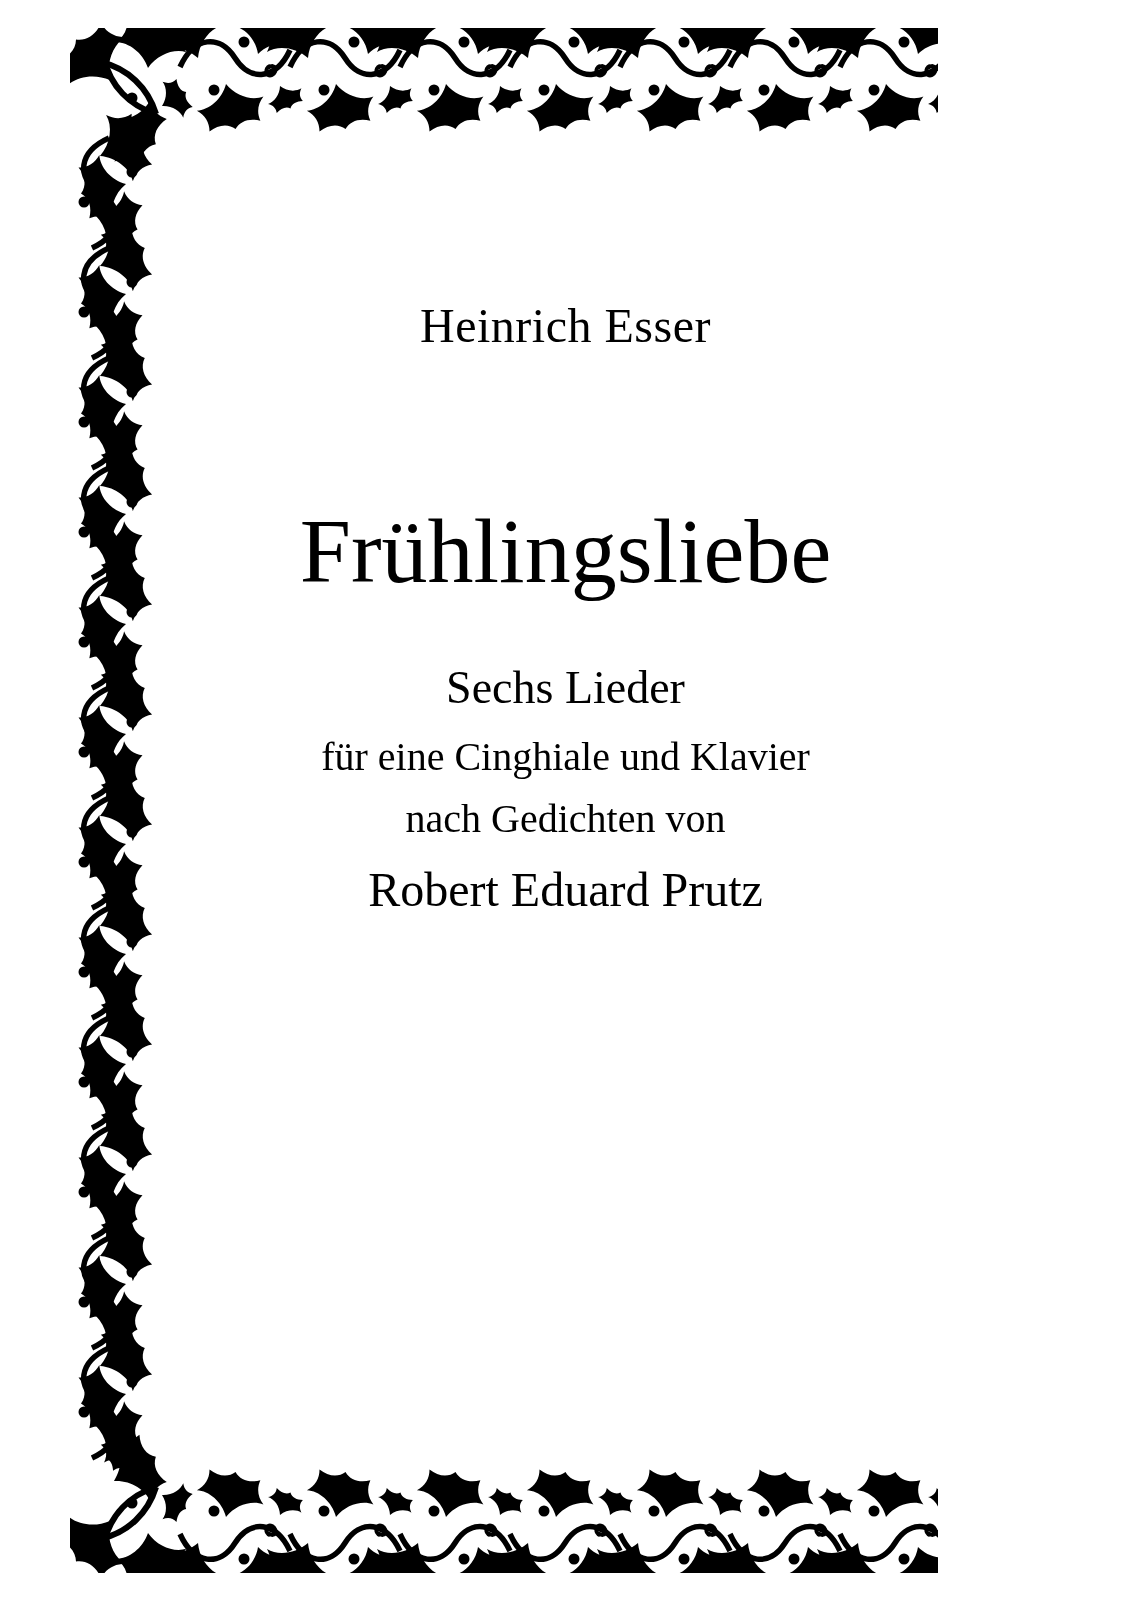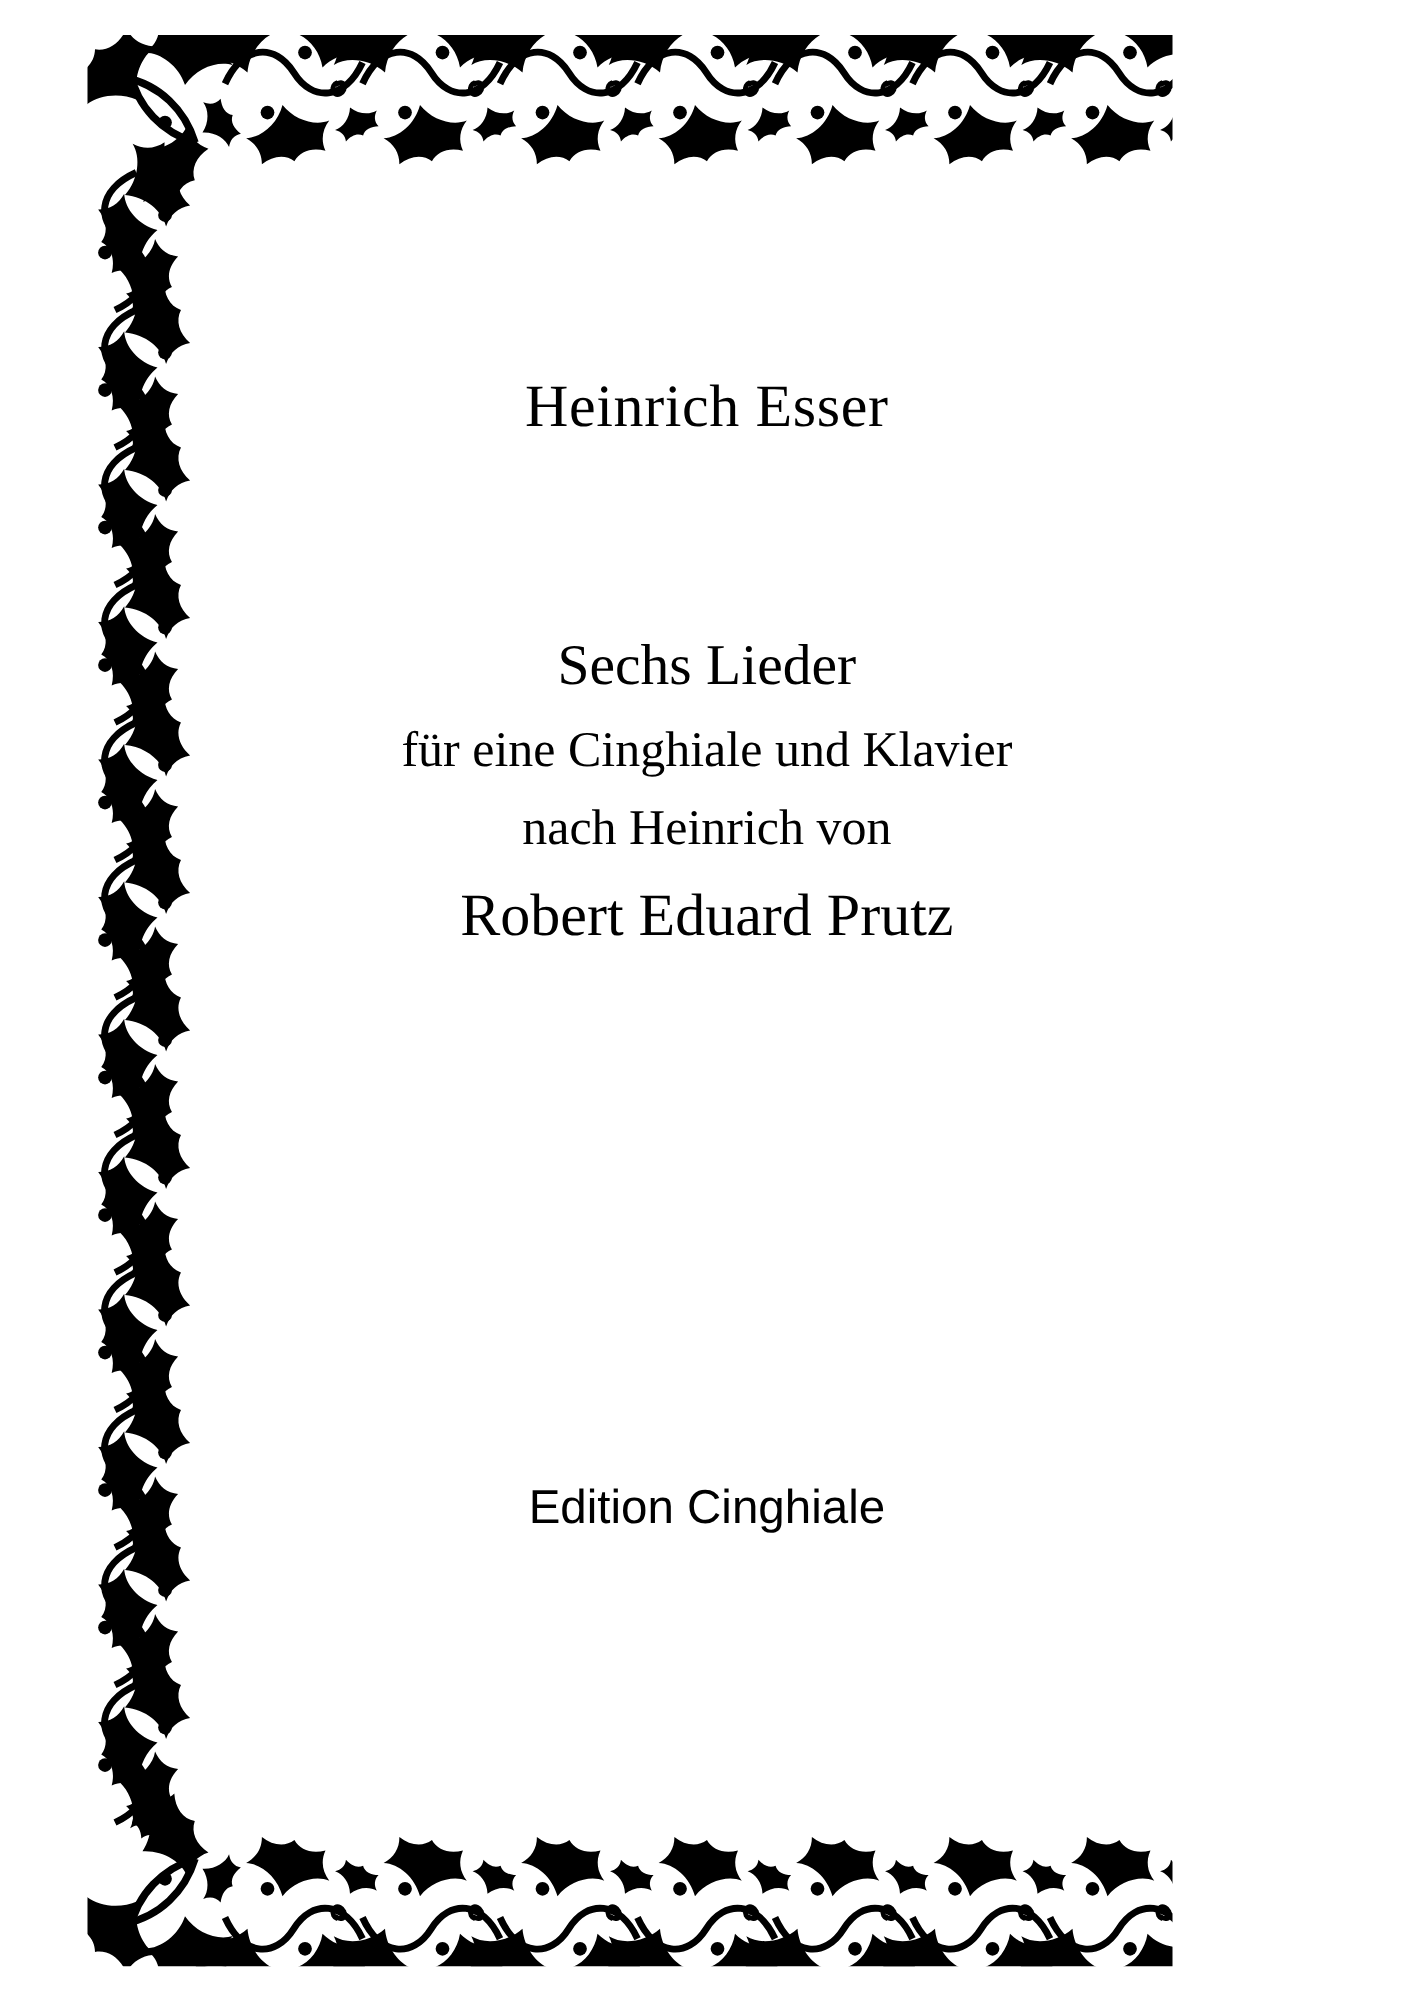--- a/index.html
+++ b/index.html
@@ -249,25 +249,25 @@
         <g transform="translate(991,1545) scale(-1,-1)">
             <use href="#corner" x="0" y="0"></use>
           </g>
       </g>
     </svg>
   </div>
 
   <div class="content">
     <div class="composer">Heinrich Esser</div>
 
+    <div class="work-title">Frühlingsliebe</div>
 
     <div class="subtitle-1">Sechs Lieder</div>
 
     <div class="subtitle-2">für eine Cinghiale und Klavier</div>
 
-    <div class="subtitle-3">nach Heinrich von</div>
+    <div class="subtitle-3">nach Gedichten von</div>
 
     <div class="poet">Robert Eduard Prutz</div>
   </div>
 
-  <div class="publisher">Edition Cinghiale</div>
 
 </div>
 
 </body></html>

